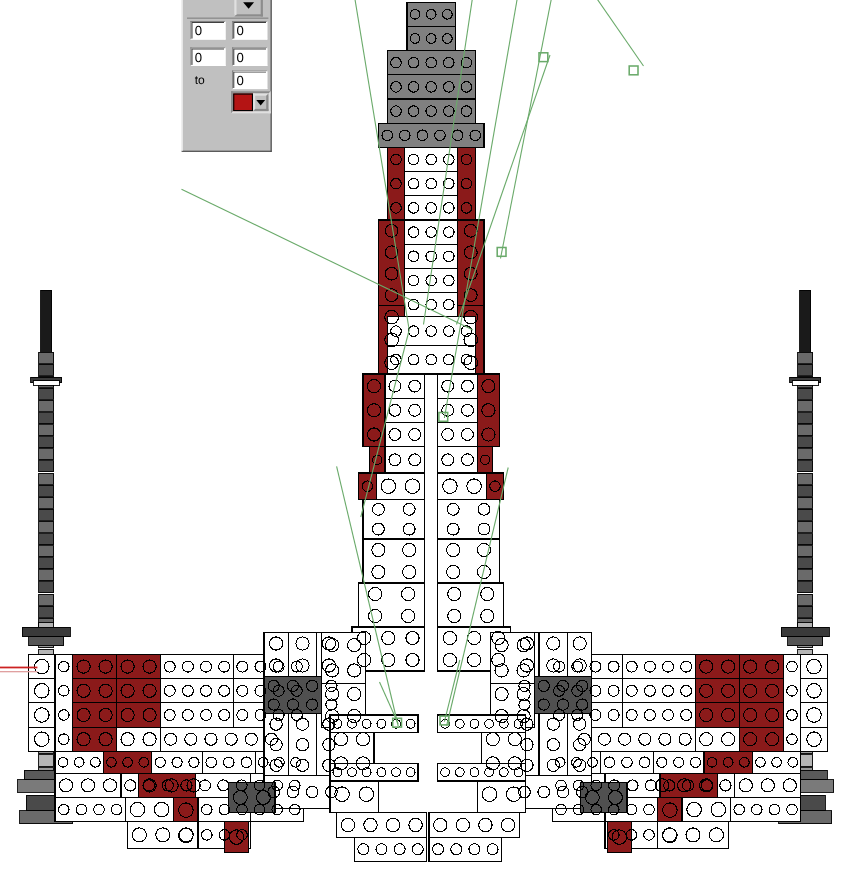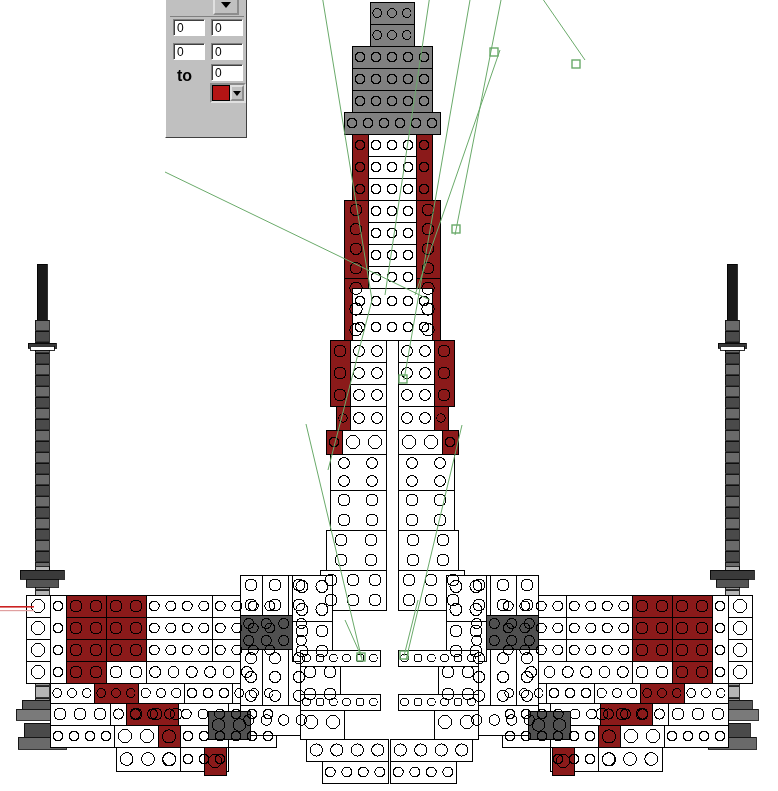--- a/index.html
+++ b/index.html
@@ -25,22 +25,22 @@
          display:flex;align-items:center;justify-content:center;}
   .ddbtn .arw{width:0;height:0;border-left:5px solid transparent;
               border-right:5px solid transparent;border-top:6px solid #000;}
 
   .tfield{position:absolute;background:#ffffff;border:1px solid #808080;
           border-right-color:#ffffff;border-bottom-color:#ffffff;
           box-shadow:inset 1px 1px 0 #404040;
           font-family:"Liberation Sans",sans-serif;font-size:12px;color:#000;
           padding:0 0 0 3px;display:flex;align-items:center;box-sizing:border-box;}
 
-  .lbl{position:absolute;font-size:16px;color:#000;
-       font-family:"Liberation Sans",sans-serif;font-weight:bold;}
+  .lbl{position:absolute;font-size:11px;color:#000;
+       font-family:"Liberation Sans",sans-serif;}
 
   #swatchwrap{position:absolute;left:44px;top:86px;width:36px;height:20px;
               background:#c0c0c0;border:2px inset #e0e0e0;box-sizing:border-box;
               display:flex;}
   #swatch{flex:0 0 18px;background:#b41414;border:1px solid #000;box-sizing:border-box;}
   #swatchbtn{flex:1;background:#c0c0c0;border:2px outset #e0e0e0;box-sizing:border-box;
              display:flex;align-items:center;justify-content:center;}
   #swatchbtn .arw{width:0;height:0;border-left:4px solid transparent;
                   border-right:4px solid transparent;border-top:5px solid #000;}
 

